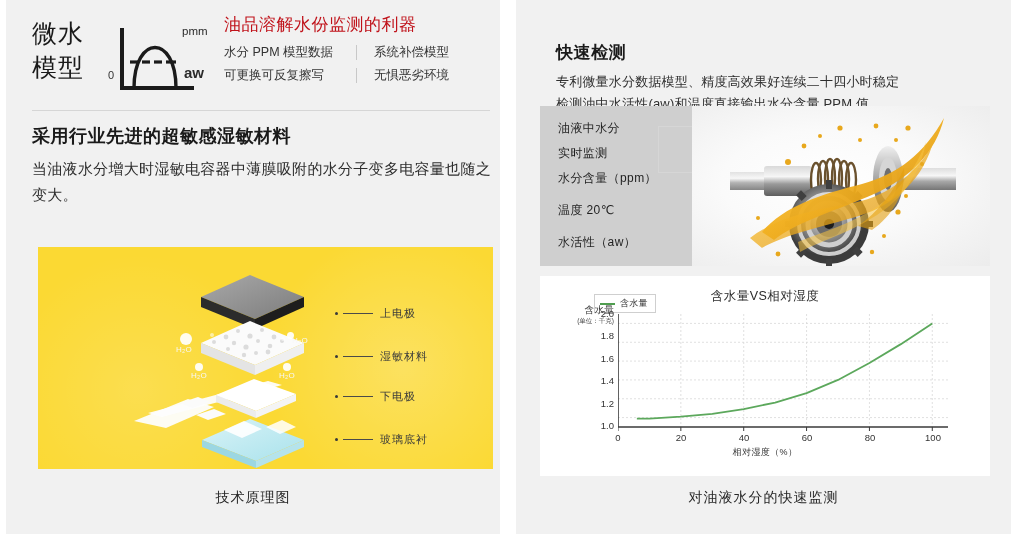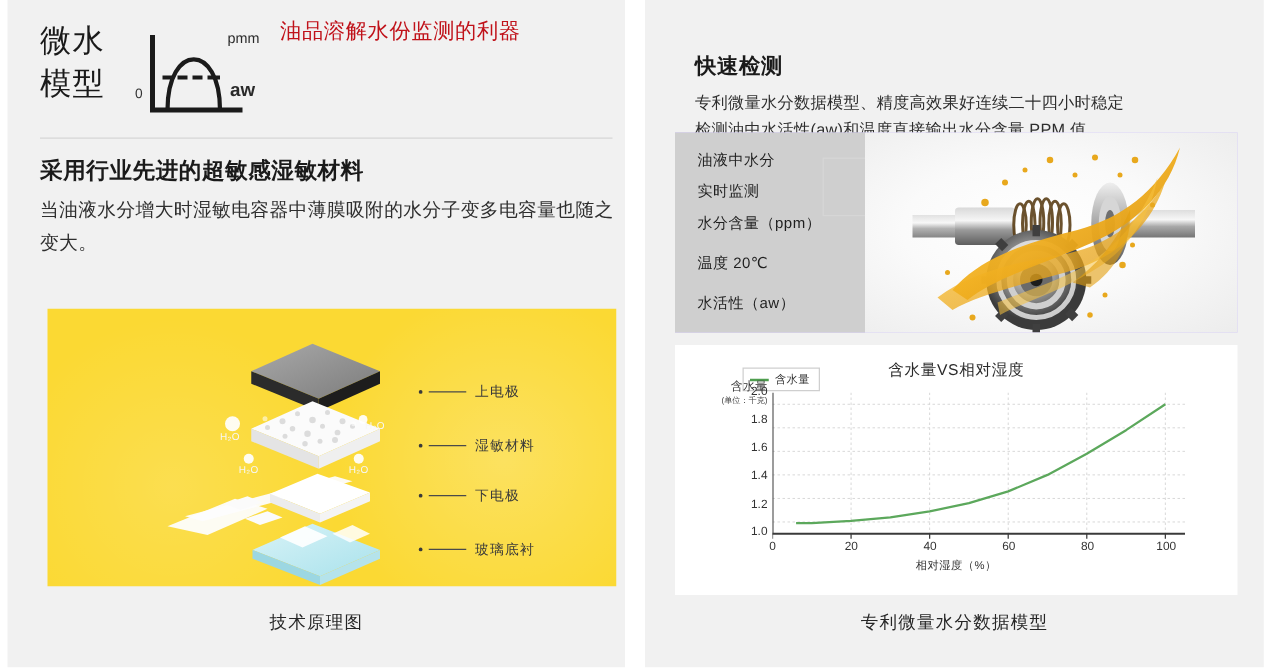--- a/index.html
+++ b/index.html
@@ -76,21 +76,21 @@
   #cap-left{left:0;top:489px;}
   #cap-right{left:0;top:489px;}
 
   
   .rp-head{position:absolute;left:40px;top:22px;width:430px;}
   .rp-title{font-size:17px;color:#1a1a1a;line-height:26px;margin:18px 0 5px 0;letter-spacing:.6px;}
   .rp-sub{font-size:13px;color:#2e2e2e;line-height:22px;margin:0;letter-spacing:.2px;}
 
   
   .media-block{
-    position:absolute;left:540px;top:106px;width:450px;height:160px;background:#c4b5fd;
+    position:absolute;left:540px;top:106px;width:450px;height:160px;background:#be185d;
   }
   .spec-box{
     position:absolute;left:0;top:0;width:152px;height:160px;background:#cfcfcf;
   }
   .spec-list{position:absolute;left:18px;top:10px;width:130px;}
   .spec-item{font-size:12px;color:#1f1f1f;line-height:25px;letter-spacing:.4px;white-space:nowrap;}
   .spec-item.gap{margin-top:7px;}
   .oil-img{
     position:absolute;left:152px;top:0;width:298px;height:160px;
     background:radial-gradient(ellipse at 45% 48%,#ffffff 0%,#fafafa 45%,#ececec 100%);
@@ -158,20 +158,32 @@
             <line x1="38" y1="36" x2="46" y2="36" stroke="#1b1b1b" stroke-width="3.2"></line>
             <line x1="50" y1="36" x2="60" y2="36" stroke="#1b1b1b" stroke-width="3.2"></line>
           </svg>
         </div>
         <div style="position:absolute;left:150px;top:11px;font-size:11.5px;color:#2a2a2a;">pmm</div>
         <div style="position:absolute;left:152px;top:50px;font-size:15px;color:#2a2a2a;font-weight:bold;">aw</div>
       </div>
 
       <div class="head-right">
         <div class="kicker">油品溶解水份监测的利器</div>
+        <div class="feat-grid">
+          <div class="feat-row">
+            <div class="feat-cell">水分 PPM 模型数据</div>
+            <div class="feat-sep"></div>
+            <div class="feat-cell right">系统补偿模型</div>
+          </div>
+          <div class="feat-row">
+            <div class="feat-cell">可更换可反复擦写</div>
+            <div class="feat-sep"></div>
+            <div class="feat-cell right">无惧恶劣环境</div>
+          </div>
+        </div>
       </div>
     </div>
 
     <div class="hr"></div>
 
     <div class="lp-body">
       <h2 class="h-title">采用行业先进的超敏感湿敏材料</h2>
       <p class="p-desc">当油液水分增大时湿敏电容器中薄膜吸附的水分子变多电容量也随之变大。</p>
     </div>
 
@@ -275,21 +287,21 @@
 
     <div class="caption" id="cap-left">技术原理图</div>
   </section>
 
   <section class="panel" id="panel-right">
     <div class="rp-head">
       <h2 class="rp-title">快速检测</h2>
       <p class="rp-sub">专利微量水分数据模型、精度高效果好连续二十四小时稳定</p>
       <p class="rp-sub">检测油中水活性(aw)和温度直接输出水分含量 PPM 值.</p>
     </div>
-    <div class="caption" id="cap-right">专利微量水分数据模型</div>
+    <div class="caption" id="cap-right">对油液水分的快速监测</div>
   </section>
 
   <div class="media-block">
     <div class="spec-box">
       <div class="spec-list">
         <div class="spec-item">油液中水分</div>
         <div class="spec-item">实时监测</div>
         <div class="spec-item">水分含量（ppm）</div>
         <div class="spec-item gap">温度 20℃</div>
         <div class="spec-item gap">水活性（aw）</div>

